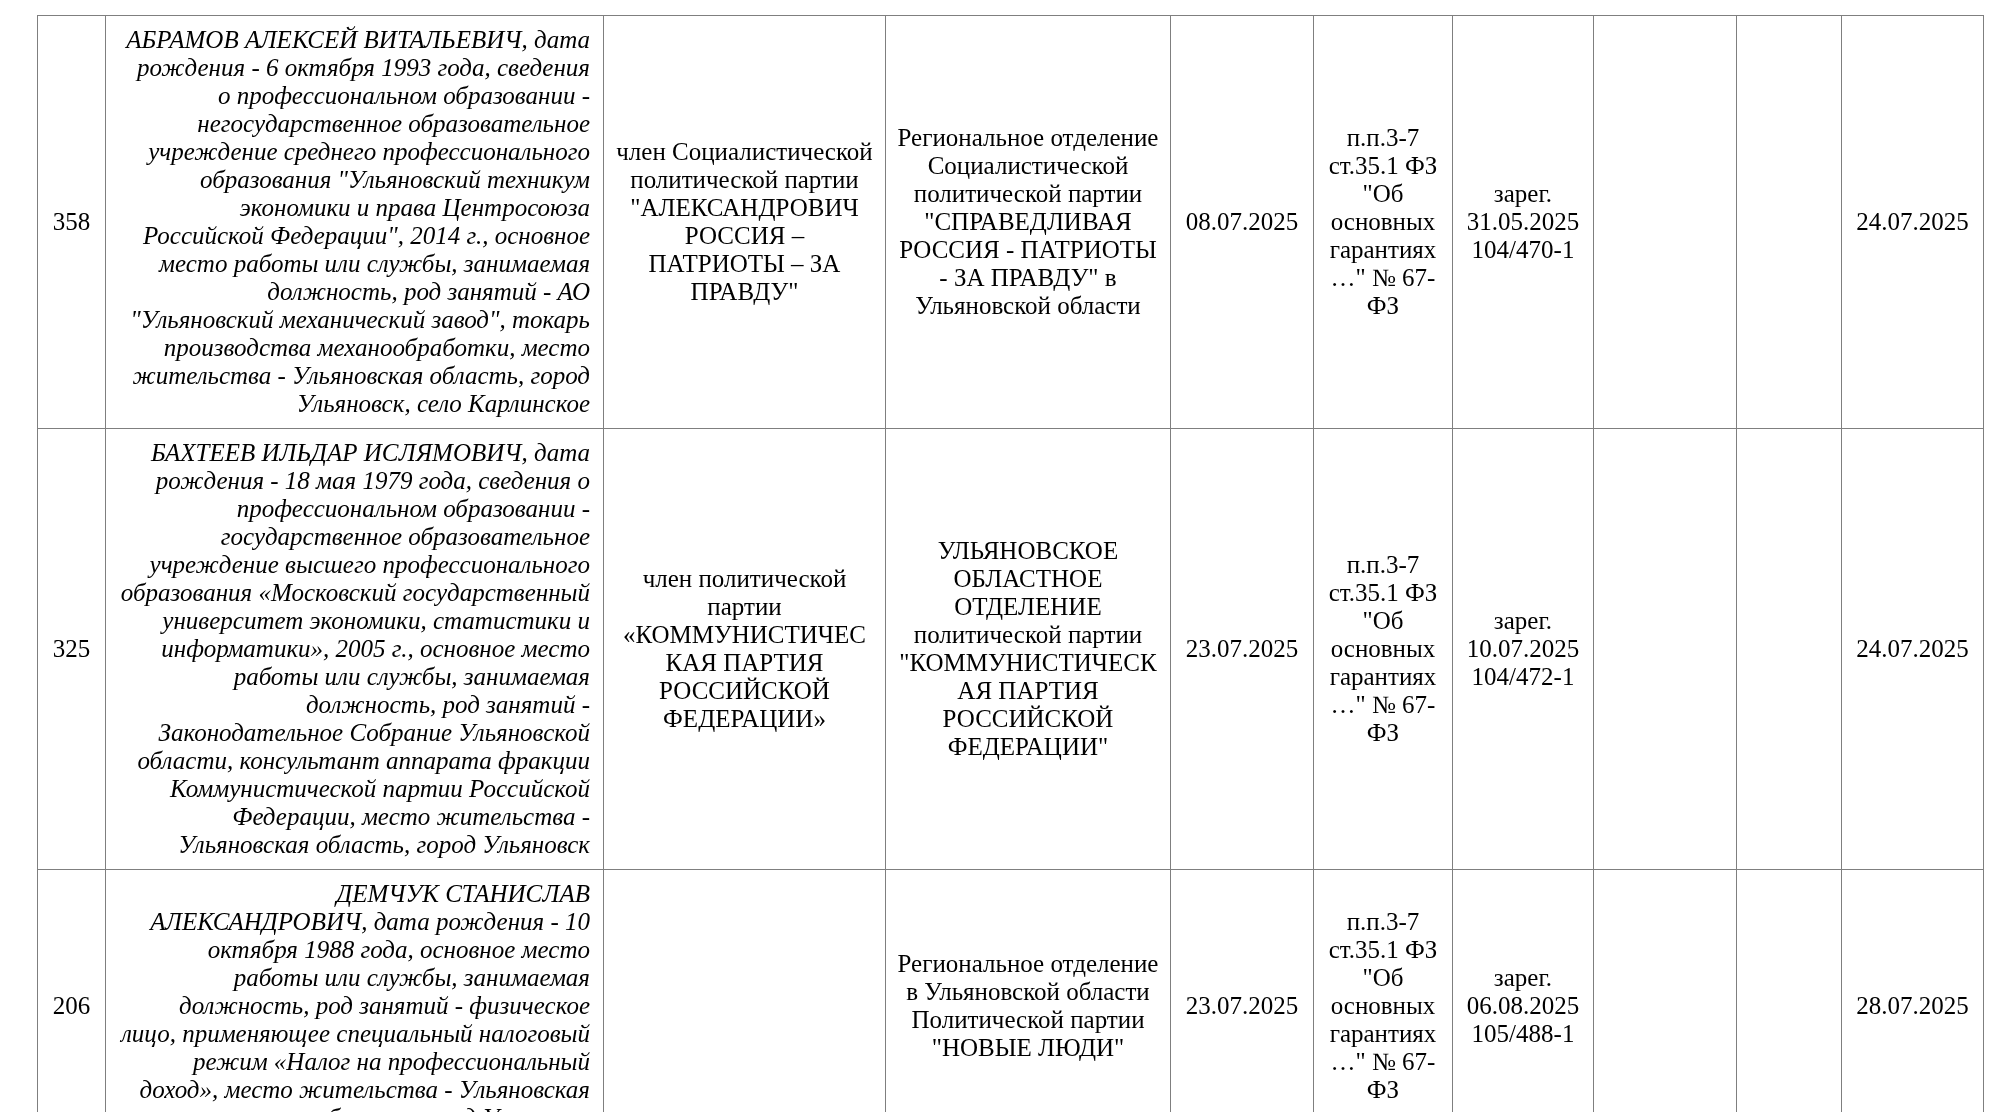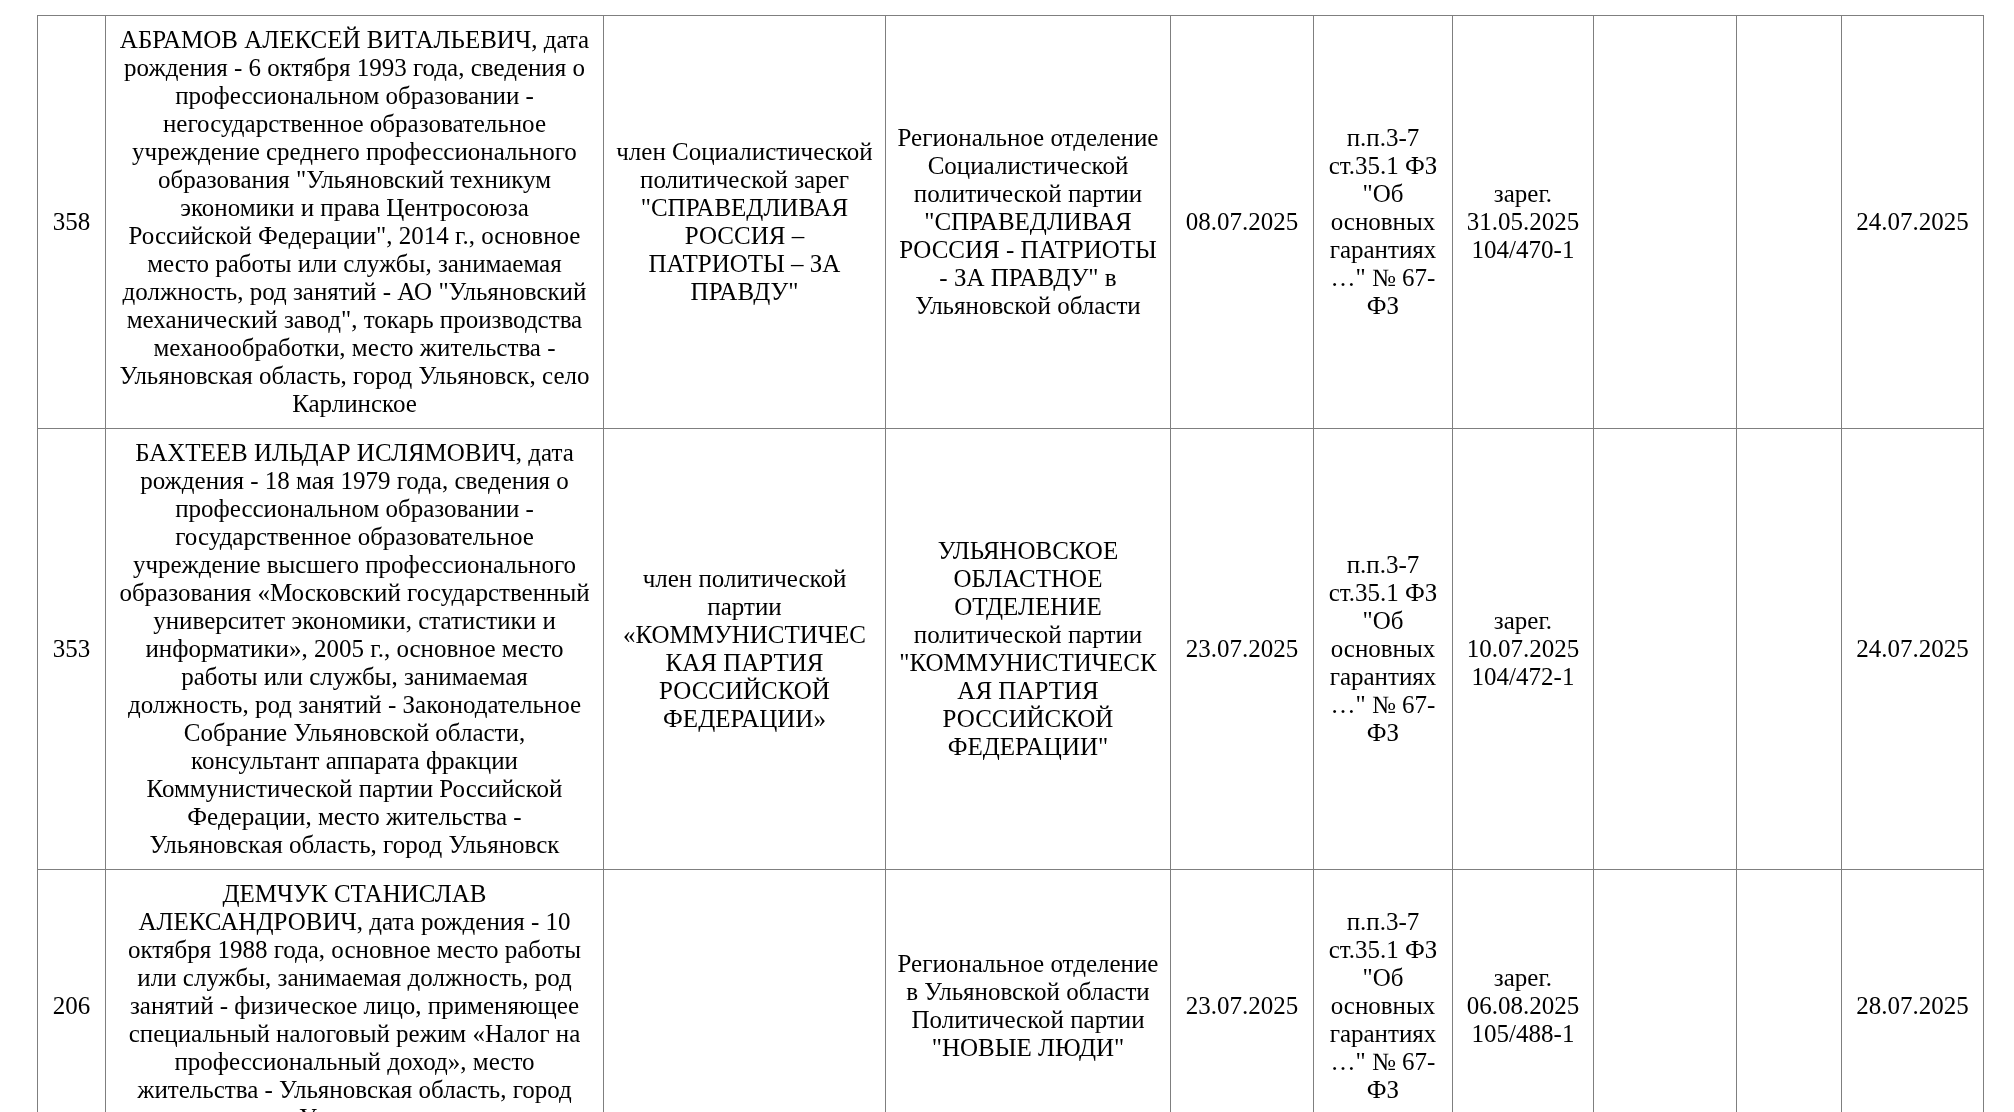--- a/index.html
+++ b/index.html
@@ -27,22 +27,23 @@
   }
   .registry-table td {
     border: 1px solid #7f7f7f;
     vertical-align: middle;
     text-align: center;
     padding: 8px 11px;
     overflow-wrap: break-word;
     word-break: break-word;
   }
   .registry-table td.cell-candidate {
-    text-align: center;
+    text-align: right;
     padding: 10px 13px;
+    font-style: italic;
   }
 </style>
 </head>
 <body>
 
 <table class="registry-table">
   <colgroup>
     <col style="width:68px">
     <col style="width:498px">
     <col style="width:282px">
@@ -51,31 +52,31 @@
     <col style="width:139px">
     <col style="width:141px">
     <col style="width:143px">
     <col style="width:105px">
     <col style="width:142px">
   </colgroup>
   <tbody>
     <tr style="height:412px">
       <td>358</td>
       <td class="cell-candidate">АБРАМОВ АЛЕКСЕЙ ВИТАЛЬЕВИЧ, дата рождения - 6 октября 1993 года, сведения о профессиональном образовании - негосударственное образовательное учреждение среднего профессионального образования "Ульяновский техникум экономики и права Центросоюза Российской Федерации", 2014 г., основное место работы или службы, занимаемая должность, род занятий - АО "Ульяновский механический завод", токарь производства механообработки, место жительства - Ульяновская область, город Ульяновск, село Карлинское</td>
-      <td>член Социалистической политической зарег "СПРАВЕДЛИВАЯ РОССИЯ – ПАТРИОТЫ – ЗА ПРАВДУ"</td>
+      <td>член Социалистической политической партии "АЛЕКСАНДРОВИЧ РОССИЯ – ПАТРИОТЫ – ЗА ПРАВДУ"</td>
       <td>Региональное отделение Социалистической политической партии "СПРАВЕДЛИВАЯ РОССИЯ - ПАТРИОТЫ - ЗА ПРАВДУ" в Ульяновской области</td>
       <td>08.07.2025</td>
       <td>п.п.3-7 ст.35.1 ФЗ "Об основных гарантиях …" № 67-ФЗ</td>
       <td>зарег. 31.05.2025 104/470-1</td>
       <td></td>
       <td></td>
       <td>24.07.2025</td>
     </tr>
     <tr style="height:401px">
-      <td>353</td>
+      <td>325</td>
       <td class="cell-candidate">БАХТЕЕВ ИЛЬДАР ИСЛЯМОВИЧ, дата рождения - 18 мая 1979 года, сведения о профессиональном образовании - государственное образовательное учреждение высшего профессионального образования «Московский государственный университет экономики, статистики и информатики», 2005 г., основное место работы или службы, занимаемая должность, род занятий - Законодательное Собрание Ульяновской области, консультант аппарата фракции Коммунистической партии Российской Федерации, место жительства - Ульяновская область, город Ульяновск</td>
       <td>член политической партии «КОММУНИСТИЧЕСКАЯ ПАРТИЯ РОССИЙСКОЙ ФЕДЕРАЦИИ»</td>
       <td>УЛЬЯНОВСКОЕ ОБЛАСТНОЕ ОТДЕЛЕНИЕ политической партии "КОММУНИСТИЧЕСКАЯ ПАРТИЯ РОССИЙСКОЙ ФЕДЕРАЦИИ"</td>
       <td>23.07.2025</td>
       <td>п.п.3-7 ст.35.1 ФЗ "Об основных гарантиях …" № 67-ФЗ</td>
       <td>зарег. 10.07.2025 104/472-1</td>
       <td></td>
       <td></td>
       <td>24.07.2025</td>
     </tr>

